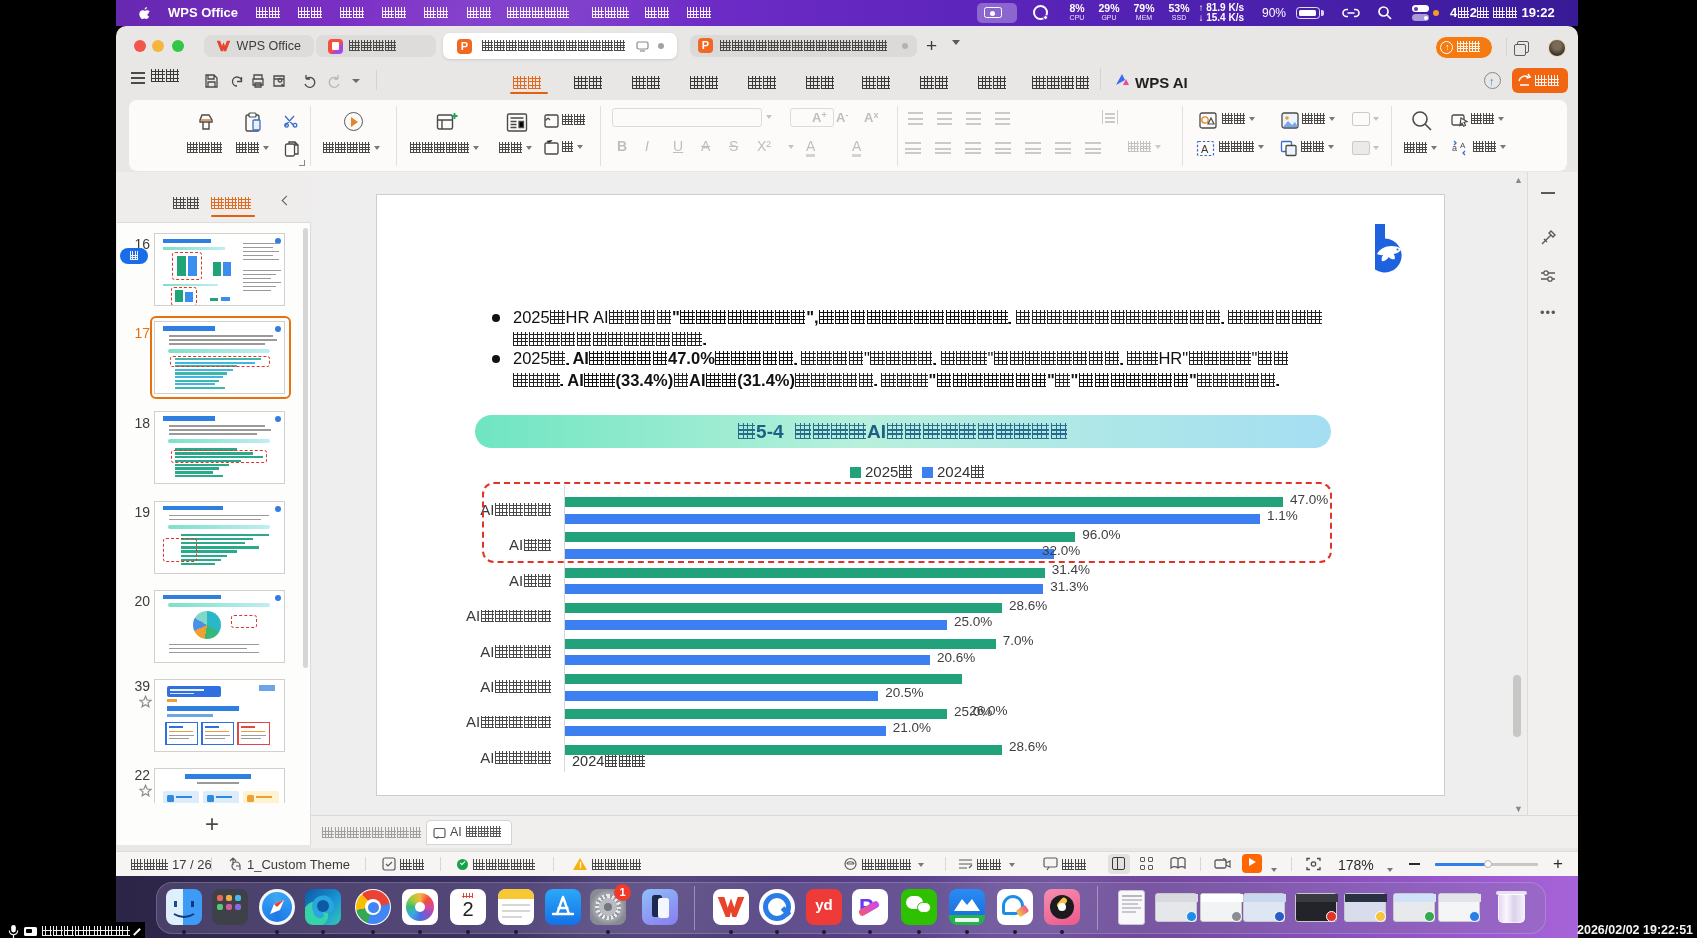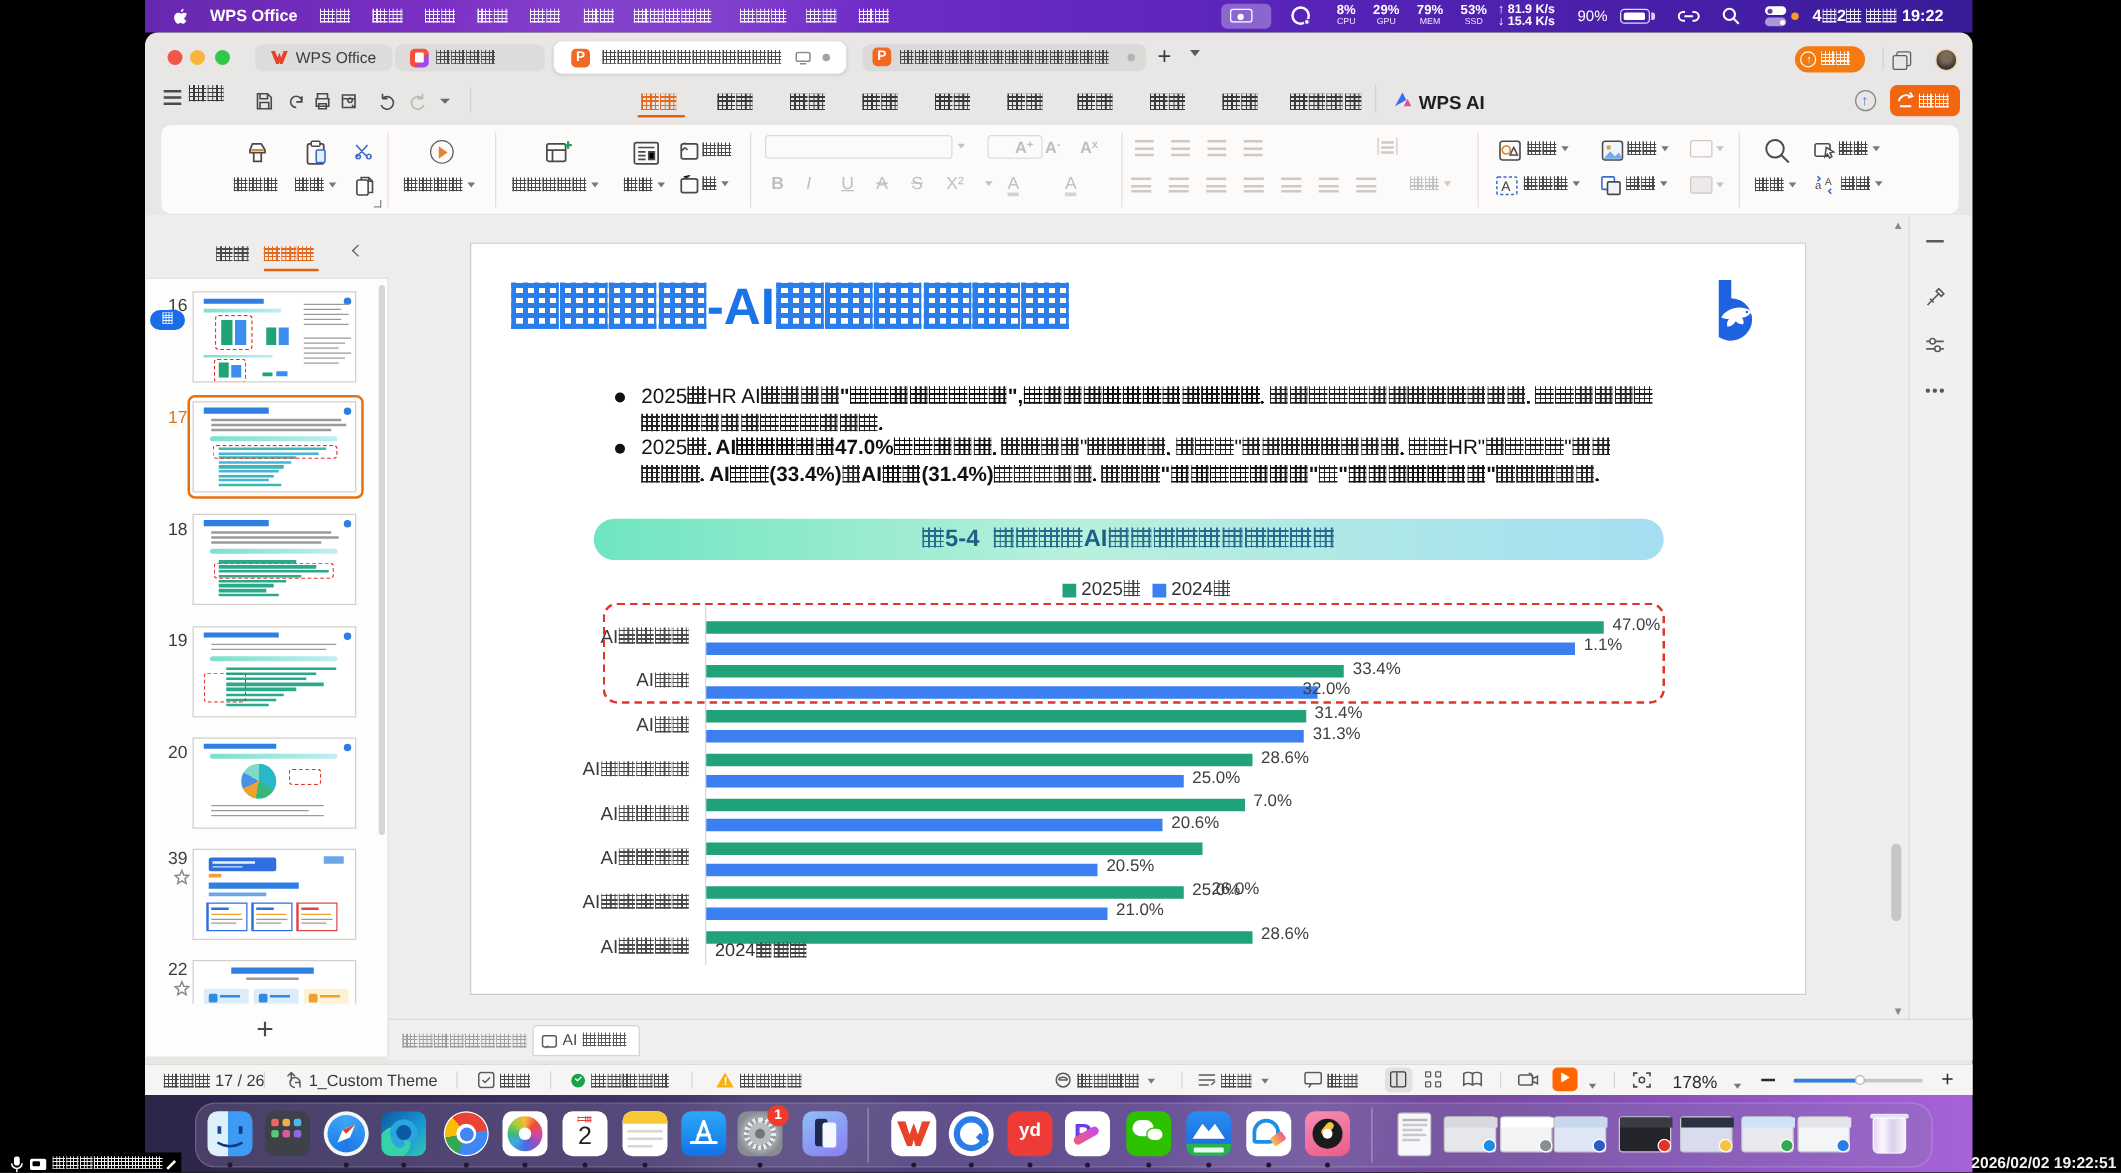--- a/index.html
+++ b/index.html
@@ -462,21 +462,20 @@
         <div class="a" style="left:92px;top:26px;width:7px;height:7px;background:#f0a030;border-radius:1.5px"></div>
         <div class="a" style="left:101px;top:27px;width:16px;height:2.5px;background:#f0a030"></div>
         <div class="gl" style="left:92px;top:37px;width:26px;height:1.5px"></div>
         <div class="gl" style="left:92px;top:41px;width:22px;height:1.5px"></div>
       </div>
       <div class="a" style="left:1px;top:777px;width:194px;height:42px;background:#fdfdfc;border-right:1px solid #dddbd9"></div>
       <div class="a" style="left:89px;top:784px;font-size:24px;color:#4a4a4a">+</div>
       <div class="a" style="left:187px;top:202px;width:5px;height:440px;background:#d8d6d4;border-radius:3px"></div>
       <div class="a" style="left:195px;top:145.5px;width:1216px;height:643.5px;background:#efeeee"></div>
       <div class="a" style="left:260px;top:168px;width:1069px;height:602px;background:#fff;border:1px solid #cfcdcc"></div>
-      <div class="a" style="left:292px;top:196px;font-size:41px;font-weight:700;color:#1a74e8;white-space:nowrap;letter-spacing:0" id="ttl"><i class="z"></i><i class="z"></i><i class="z"></i><i class="z"></i>-AI<i class="z"></i><i class="z"></i><i class="z"></i><i class="z"></i><i class="z"></i><i class="z"></i></div>
       <svg class="a" style="left:1255px;top:198px" width="38" height="49" viewBox="0 0 38 49">
         <path fill="#1e62e0" d="M4 0 h10 v14.5 a17 17 0 1 1 -10 31 l0 -43 q0 -2.5 0 -2.5 Z"></path>
         <path fill="#fff" d="M6 30 c2.5-5.5 11-9.5 19-7.5 c2.5 .6 4.5 1.8 5.2 3 c-1.8 2.6-4.6 4.3-7.6 4.6 c1.2 1.4 1.6 3.4 1 5.2 c-2.2 .3-4.6-.7-6-2.4 c-1.2 2.4-3.8 4.2-6.6 4.4 c-.8-2-.4-4.4 1.2-6.2 c-2.4 .3-4.8-.3-6.2-1.1z"></path>
         <circle cx="26.5" cy="25.5" r="1" fill="#1e62e0"></circle>
       </svg>
       <div class="a" style="left:376px;top:288px;width:8px;height:8px;border-radius:4px;background:#111"></div>
       <div class="a" style="left:397px;top:281px;font-size:16.5px;line-height:21.5px;color:#111;white-space:nowrap">2025<i class="z"></i>HR AI<i class="z"></i><i class="z"></i><i class="z"></i><i class="z"></i><b>"<i class="z"></i><i class="z"></i><i class="z"></i><i class="z"></i><i class="z"></i><i class="z"></i><i class="z"></i><i class="z"></i>",<i class="z"></i><i class="z"></i><i class="z"></i><i class="z"></i><i class="z"></i><i class="z"></i><i class="z"></i><i class="z"></i><i class="z"></i><i class="z"></i><i class="z"></i><i class="z"></i></b><i class="zd"></i><i class="z"></i><i class="z"></i><i class="z"></i><i class="z"></i><i class="z"></i><i class="z"></i><i class="z"></i><i class="z"></i><i class="z"></i><i class="z"></i><i class="z"></i><i class="z"></i><i class="z"></i><i class="zd"></i><i class="z"></i><i class="z"></i><i class="z"></i><i class="z"></i><i class="z"></i><i class="z"></i><br><i class="z"></i><i class="z"></i><i class="z"></i><i class="z"></i><i class="z"></i><i class="z"></i><i class="z"></i><i class="z"></i><i class="z"></i><i class="z"></i><i class="z"></i><i class="z"></i><i class="zd"></i></div>
       <div class="a" style="left:376px;top:329px;width:8px;height:8px;border-radius:4px;background:#111"></div>
       <div class="a" style="left:397px;top:322px;font-size:16.5px;line-height:21.5px;color:#111;white-space:nowrap">2025<i class="z"></i><i class="zd"></i><b>AI<i class="z"></i><i class="z"></i><i class="z"></i><i class="z"></i><i class="z"></i>47.0%<i class="z"></i><i class="z"></i><i class="z"></i><i class="z"></i><i class="z"></i></b><i class="zd"></i><i class="z"></i><i class="z"></i><i class="z"></i><i class="z"></i>"<i class="z"></i><i class="z"></i><i class="z"></i><i class="z"></i><i class="zd"></i><i class="z"></i><i class="z"></i><i class="z"></i>"<i class="z"></i><i class="z"></i><i class="z"></i><i class="z"></i><i class="z"></i><i class="z"></i><i class="z"></i><i class="z"></i><i class="zd"></i><i class="z"></i><i class="z"></i>HR"<i class="z"></i><i class="z"></i><i class="z"></i><i class="z"></i>"<i class="z"></i><i class="z"></i><br><i class="z"></i><i class="z"></i><i class="z"></i><i class="zd"></i><b>AI<i class="z"></i><i class="z"></i>(33.4%)</b><i class="z"></i><b>AI<i class="z"></i><i class="z"></i>(31.4%)</b><i class="z"></i><i class="z"></i><i class="z"></i><i class="z"></i><i class="z"></i><i class="zd"></i><i class="z"></i><i class="z"></i><i class="z"></i><b>"<i class="z"></i><i class="z"></i><i class="z"></i><i class="z"></i><i class="z"></i><i class="z"></i><i class="z"></i>"</b><i class="z"></i><b>"<i class="z"></i><i class="z"></i><i class="z"></i><i class="z"></i><i class="z"></i><i class="z"></i><i class="z"></i>"</b><i class="z"></i><i class="z"></i><i class="z"></i><i class="z"></i><i class="z"></i><i class="zd"></i></div>
       <div class="a" style="left:359px;top:389px;width:856px;height:33px;border-radius:16.5px;background:linear-gradient(90deg,#6fe5c1,#b8f0dc 45%,#a5def2);text-align:center;font-size:19px;font-weight:700;color:#1d6086;line-height:33px"><i class="z"></i>5-4&nbsp;&nbsp;<i class="z"></i><i class="z"></i><i class="z"></i><i class="z"></i>AI<i class="z"></i><i class="z"></i><i class="z"></i><i class="z"></i><i class="z"></i><i class="z"></i><i class="z"></i><i class="z"></i><i class="z"></i><i class="z"></i></div>
@@ -485,21 +484,21 @@
       <div class="a" style="left:806px;top:441px;width:11px;height:11px;background:#3c7ff0"></div>
       <div class="a" style="left:821px;top:437px;font-size:15px;color:#333">2024<i class="z"></i></div>
       <div class="a" style="left:448px;top:459px;width:1px;height:287px;background:#d9d7d6"></div>
       <div class="clab" style="top:475.0px">AI<i class="z"></i><i class="z"></i><i class="z"></i><i class="z"></i></div>
       <div class="gbar" style="left:449px;top:471.0px;width:718.0px"></div>
       <div class="vlab" style="left:1174.0px;top:465.5px">47.0%</div>
       <div class="bbar" style="left:449px;top:487.5px;width:695.1px"></div>
       <div class="vlab" style="left:1151.1px;top:482.0px">1.1%</div>
       <div class="clab" style="top:510.4px">AI<i class="z"></i><i class="z"></i></div>
       <div class="gbar" style="left:449px;top:506.4px;width:510.3px"></div>
-      <div class="vlab" style="left:966.3px;top:500.9px">33.4%</div>
+      <div class="vlab" style="left:966.3px;top:500.9px">96.0%</div>
       <div class="bbar" style="left:449px;top:522.9px;width:488.9px"></div>
       <div class="vlab" style="left:926px;top:517.4px">32.0%</div>
       <div class="clab" style="top:545.8px">AI<i class="z"></i><i class="z"></i></div>
       <div class="gbar" style="left:449px;top:541.8px;width:479.7px"></div>
       <div class="vlab" style="left:935.7px;top:536.3px">31.4%</div>
       <div class="bbar" style="left:449px;top:558.3px;width:478.2px"></div>
       <div class="vlab" style="left:934.2px;top:552.8px">31.3%</div>
       <div class="clab" style="top:581.2px">AI<i class="z"></i><i class="z"></i><i class="z"></i><i class="z"></i><i class="z"></i></div>
       <div class="gbar" style="left:449px;top:577.2px;width:436.9px"></div>
       <div class="vlab" style="left:892.9px;top:571.7px">28.6%</div>

